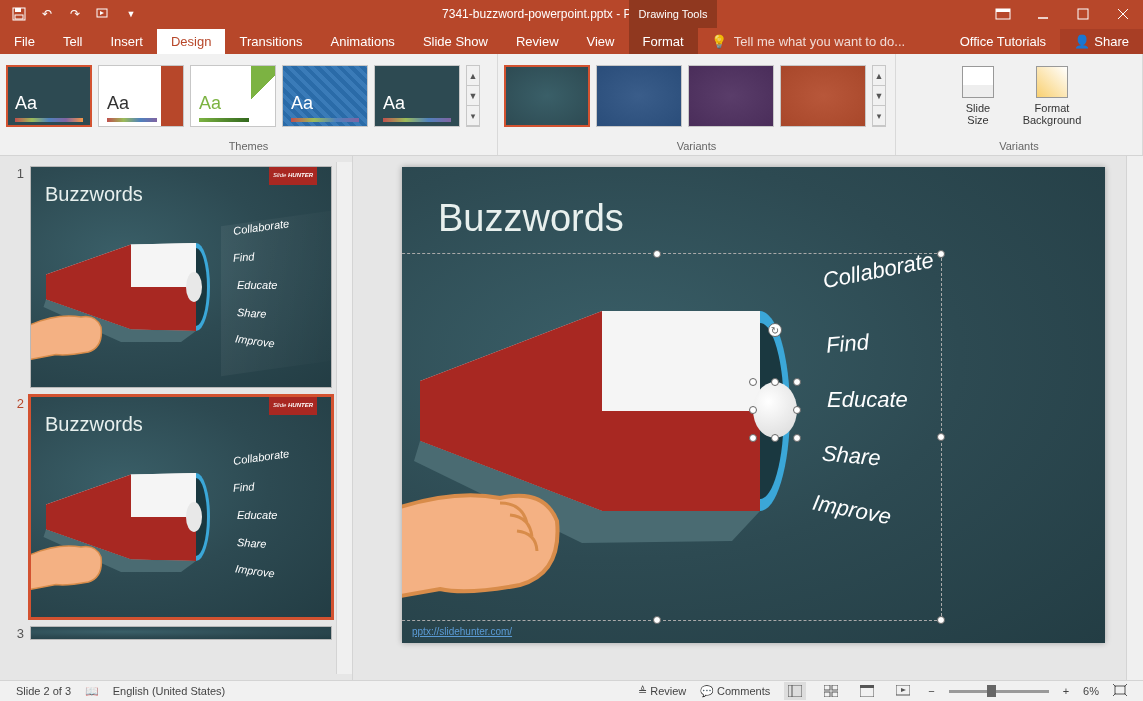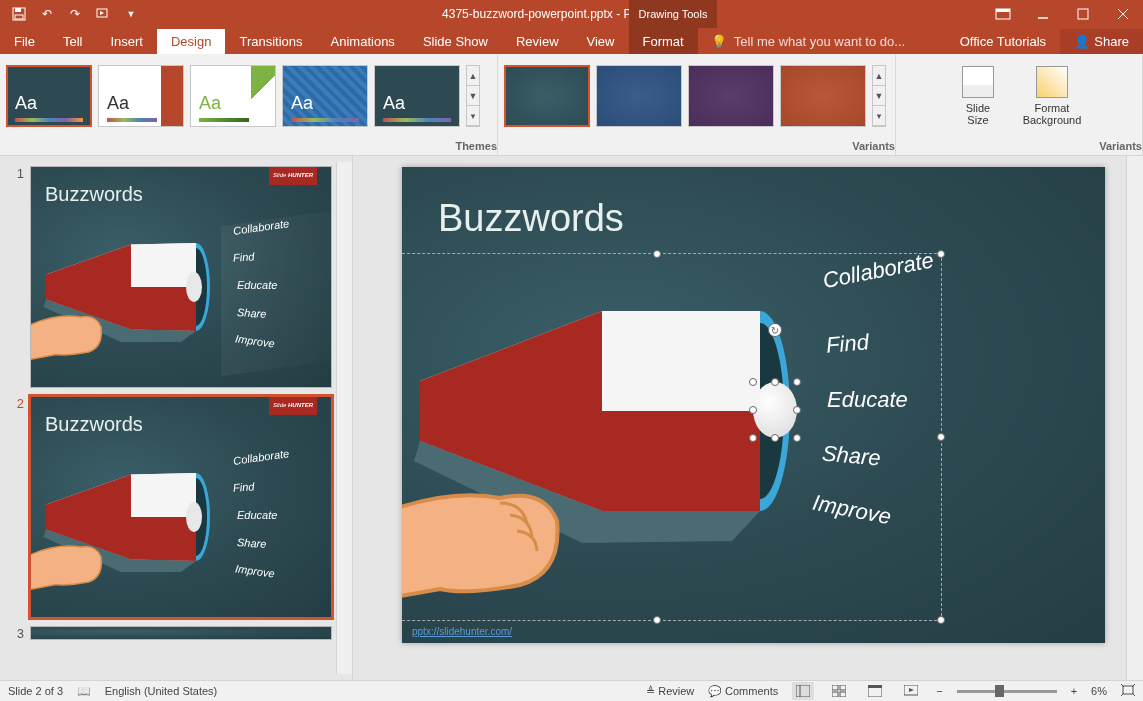--- a/index.html
+++ b/index.html
@@ -15,21 +15,21 @@
 .ribbon-tabs { height: 26px; background: #B7472A; display: flex; align-items: flex-end; color: #fff; font-size: 13px; }
 .rtab { padding: 5px 14px; cursor: pointer; }
 .rtab.active { background: #fff; color: #B7472A; }
 .contextual { background: #90381F; height: 100%; display: flex; align-items: flex-end; }
 .tellme { flex: 1; padding: 5px 14px; opacity: .8; display: flex; align-items: center; gap: 6px; }
 .rtab.share { display: flex; align-items: center; gap: 4px; background: #a83e25; }
 
 .ribbon { height: 102px; background: #F1F1F1; border-bottom: 1px solid #d4d4d4; display: flex; }
 .rgroup { border-right: 1px solid #d9d9d9; display: flex; flex-direction: column; }
 .rgroup-row { flex: 1; display: flex; align-items: center; padding: 4px 6px; gap: 6px; }
-.rgroup-label { text-align: right; font-size: 11px; color: #666; padding: 2px 0 3px; font-weight: bold; }
+.rgroup-label { text-align: center; font-size: 11px; color: #666; padding: 2px 0 3px; }
 .theme-thumb, .variant-thumb { width: 86px; height: 62px; border: 1px solid #c7c7c7; display: flex; align-items: flex-end; padding: 6px 8px 12px; position: relative; color: #fff; font-size: 18px; }
 .theme-thumb.sel, .variant-thumb.sel { outline: 2px solid #D35230; outline-offset: -2px; }
 .gallery-more { width: 14px; display: flex; flex-direction: column; border: 1px solid #c7c7c7; height: 62px; }
 .gallery-more div { flex: 1; border-bottom: 1px solid #c7c7c7; display: flex; align-items: center; justify-content: center; font-size: 9px; color: #555; }
 .rbtn { display: flex; flex-direction: column; align-items: center; justify-content: center; width: 56px; height: 76px; gap: 4px; font-size: 11px; text-align: center; color: #333; }
 .rbtn-icon { width: 32px; height: 32px; border: 1px solid #999; }
 
 .workspace { display: flex; height: 524px; background: #E6E6E6; }
 .thumbs { width: 353px; border-right: 1px solid #d4d4d4; overflow-y: auto; display: flex; flex-direction: column; padding: 6px 0; }
 .slide-thumb-row { display: flex; padding: 4px 4px 4px 10px; gap: 6px; }
@@ -48,21 +48,21 @@
 .slide-link { position: absolute; bottom: 6px; left: 10px; color: #5b9bd5; font-size: 10px; text-decoration: underline; }
 
 .buzzword { position: absolute; color: #fff; font-style: italic; }
 
 .megaphone { position: absolute; }
 
 .sel-handles { position: absolute; border: 1px dotted #888; }
 .handle { position: absolute; width: 8px; height: 8px; background: #fff; border: 1px solid #666; border-radius: 50%; transform: translate(-50%, -50%); }
 .handle.rot { width: 14px; height: 14px; border-radius: 50%; background: #fff; border: 1px solid #666; }
 
-.statusbar { height: 21px; background: #F1F1F1; border-top: 1px solid #d4d4d4; display: flex; align-items: center; font-size: 11px; color: #444; padding: 0 8px; gap: 14px; }
+.statusbar { height: 21px; background: #F1F1F1; border-top: 1px solid #d4d4d4; display: flex; align-items: center; font-size: 11px; color: #444; padding: 0 16px; gap: 14px; }
 .statusbar .flex { flex: 1; }
 .view-btn { width: 22px; height: 18px; display: flex; align-items: center; justify-content: center; border: 1px solid transparent; }
 .view-btn.active { background: #ddd; }
 .zoom-slider { width: 100px; height: 3px; background: #999; position: relative; }
 .zoom-thumb { position: absolute; width: 9px; height: 12px; background: #666; top: -5px; }
 </style>
 </head>
 <body>
 
 <div class="titlebar">
@@ -78,21 +78,21 @@
     <div class="qat-btn">↷</div>
     <div class="qat-btn">
         <svg width="14" height="12">
           <rect x="1" y="1" width="10" height="8" fill="none" stroke="#fff"></rect>
           <path d="M4 3 L8 5 L4 7 Z" fill="#fff"></path>
         </svg>
       </div>
     <div class="qat-btn" style="font-size:9px">▼</div>
   </div>
   <div class="title-center">
-    <span>4375-buzzword-powerpoint.pptx</span> - <span>PowerPoint</span>
+    <span>7341-buzzword-powerpoint.pptx</span> - <span>PowerPoint</span>
   </div>
   <div style="position:absolute;left:629px;top:0;height:28px;background:#90381F;width:88px;text-align:center;line-height:28px;font-size:11px">Drawing Tools</div>
   <div class="win-ctrls">
     <div class="win-btn">
         <svg width="16" height="12">
           <rect x="1" y="1" width="14" height="10" fill="none" stroke="#fff"></rect>
           <rect x="1" y="1" width="14" height="3" fill="#fff"></rect>
         </svg>
       </div>
     <div class="win-btn">

